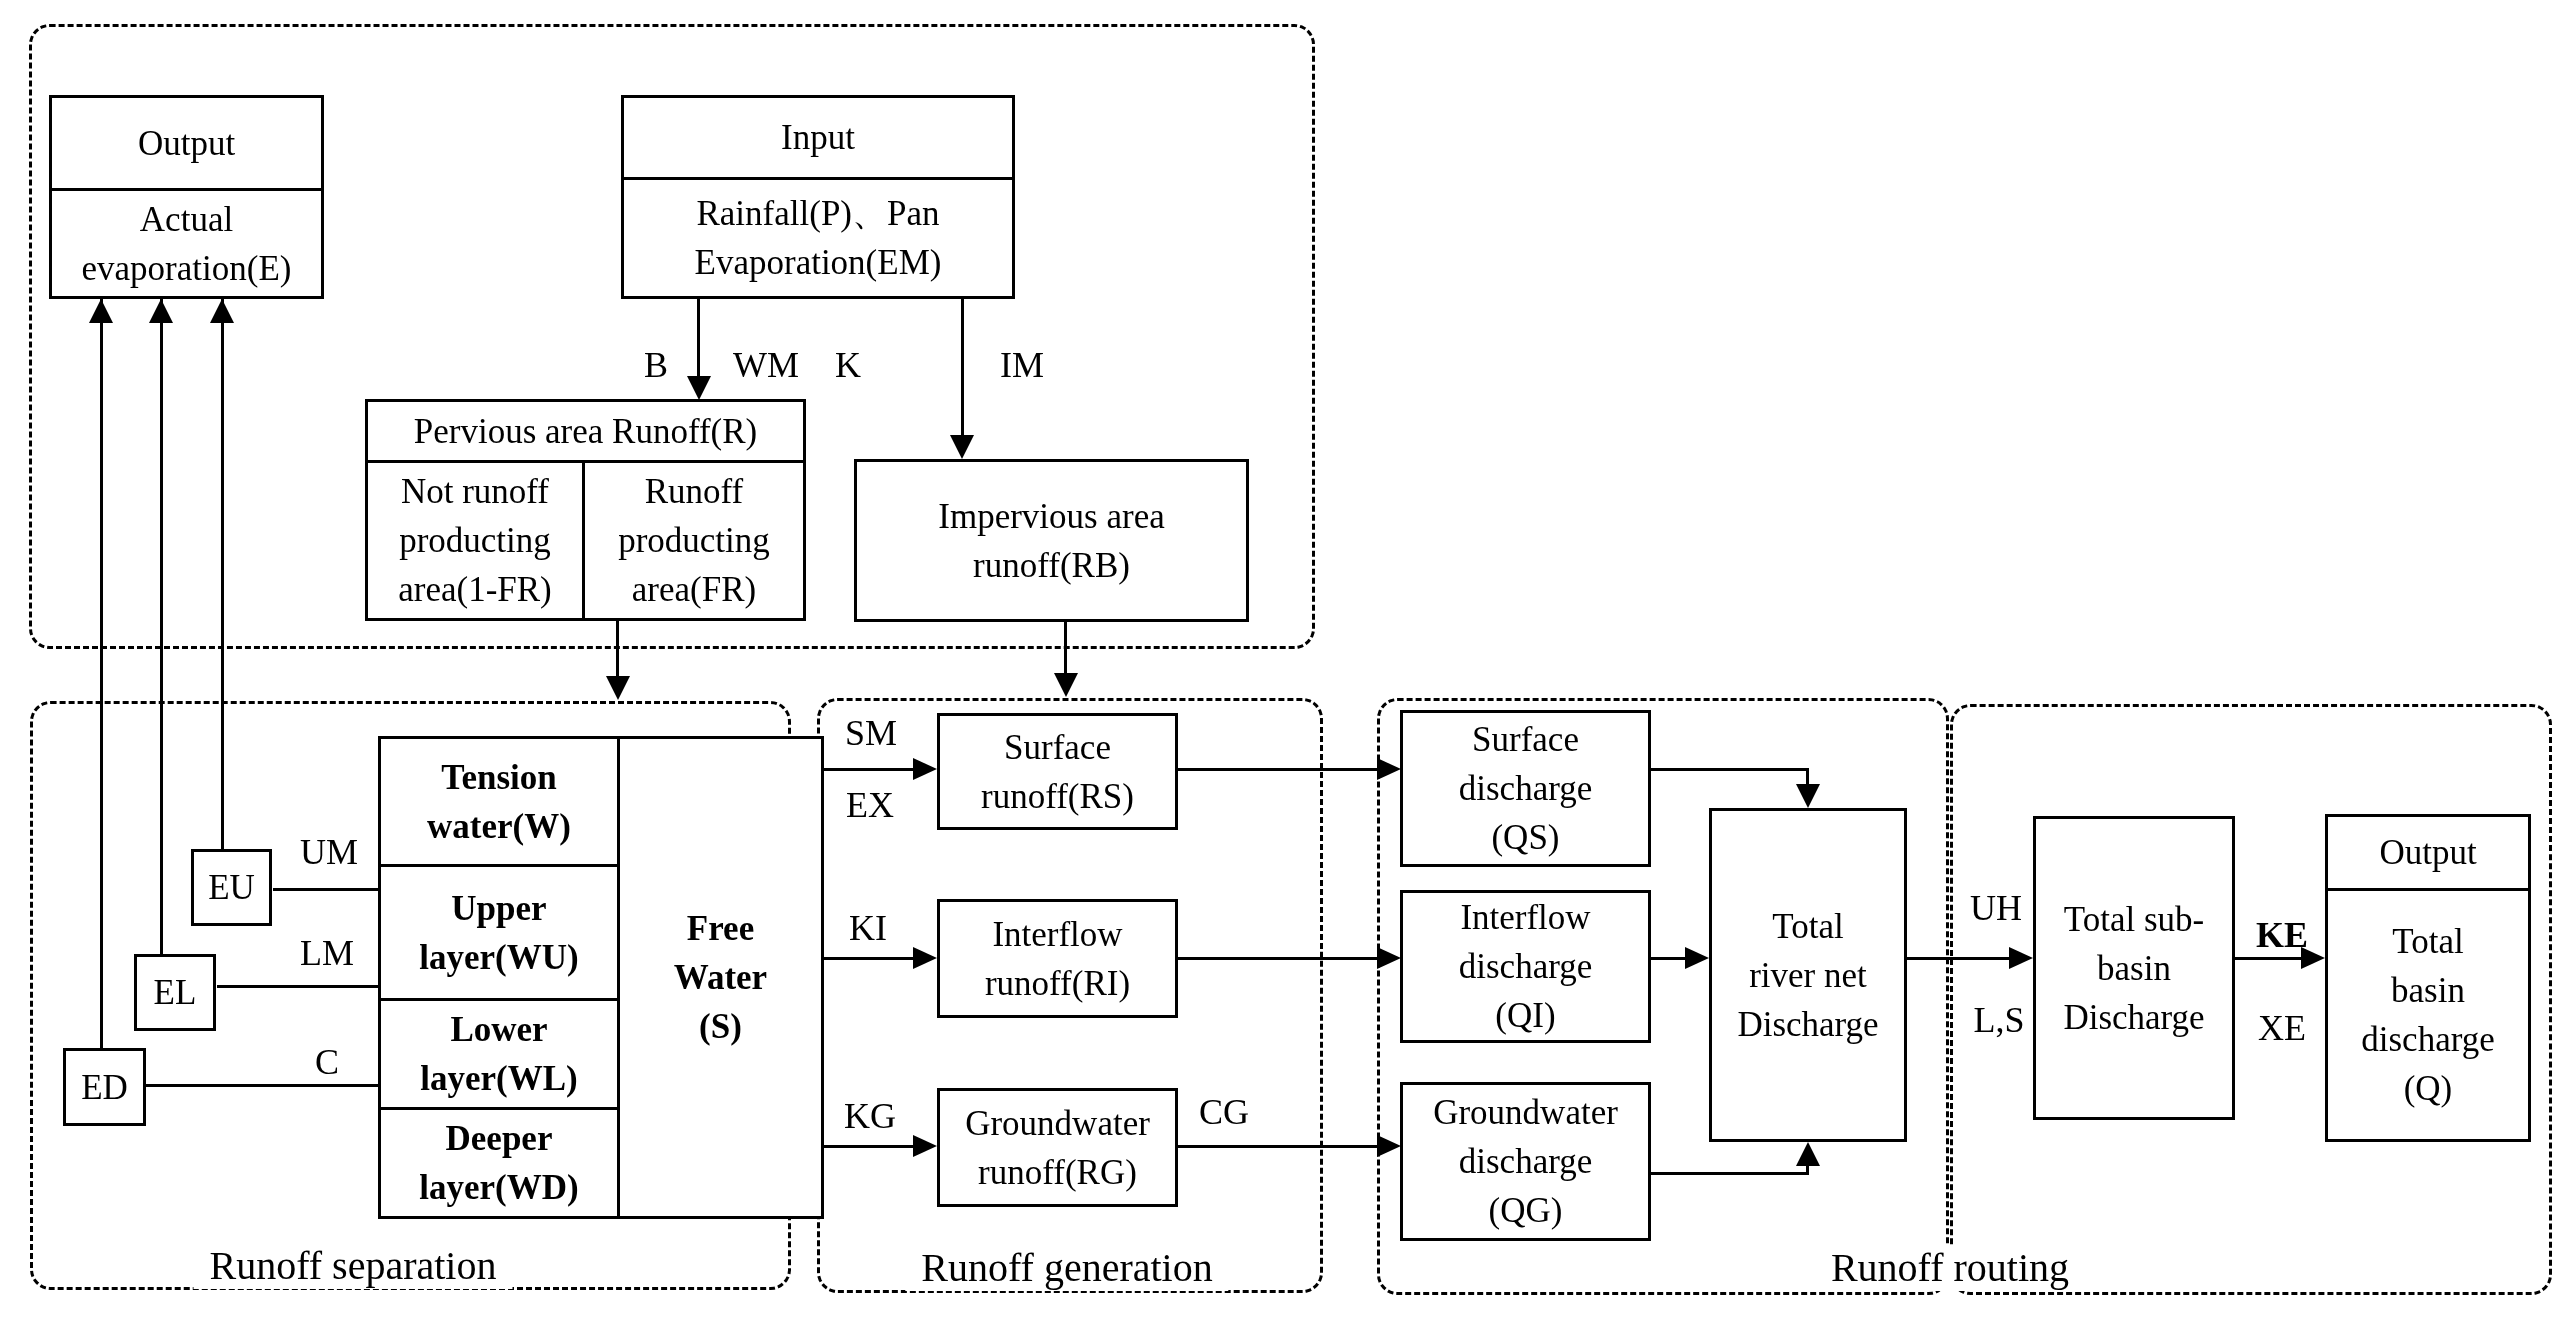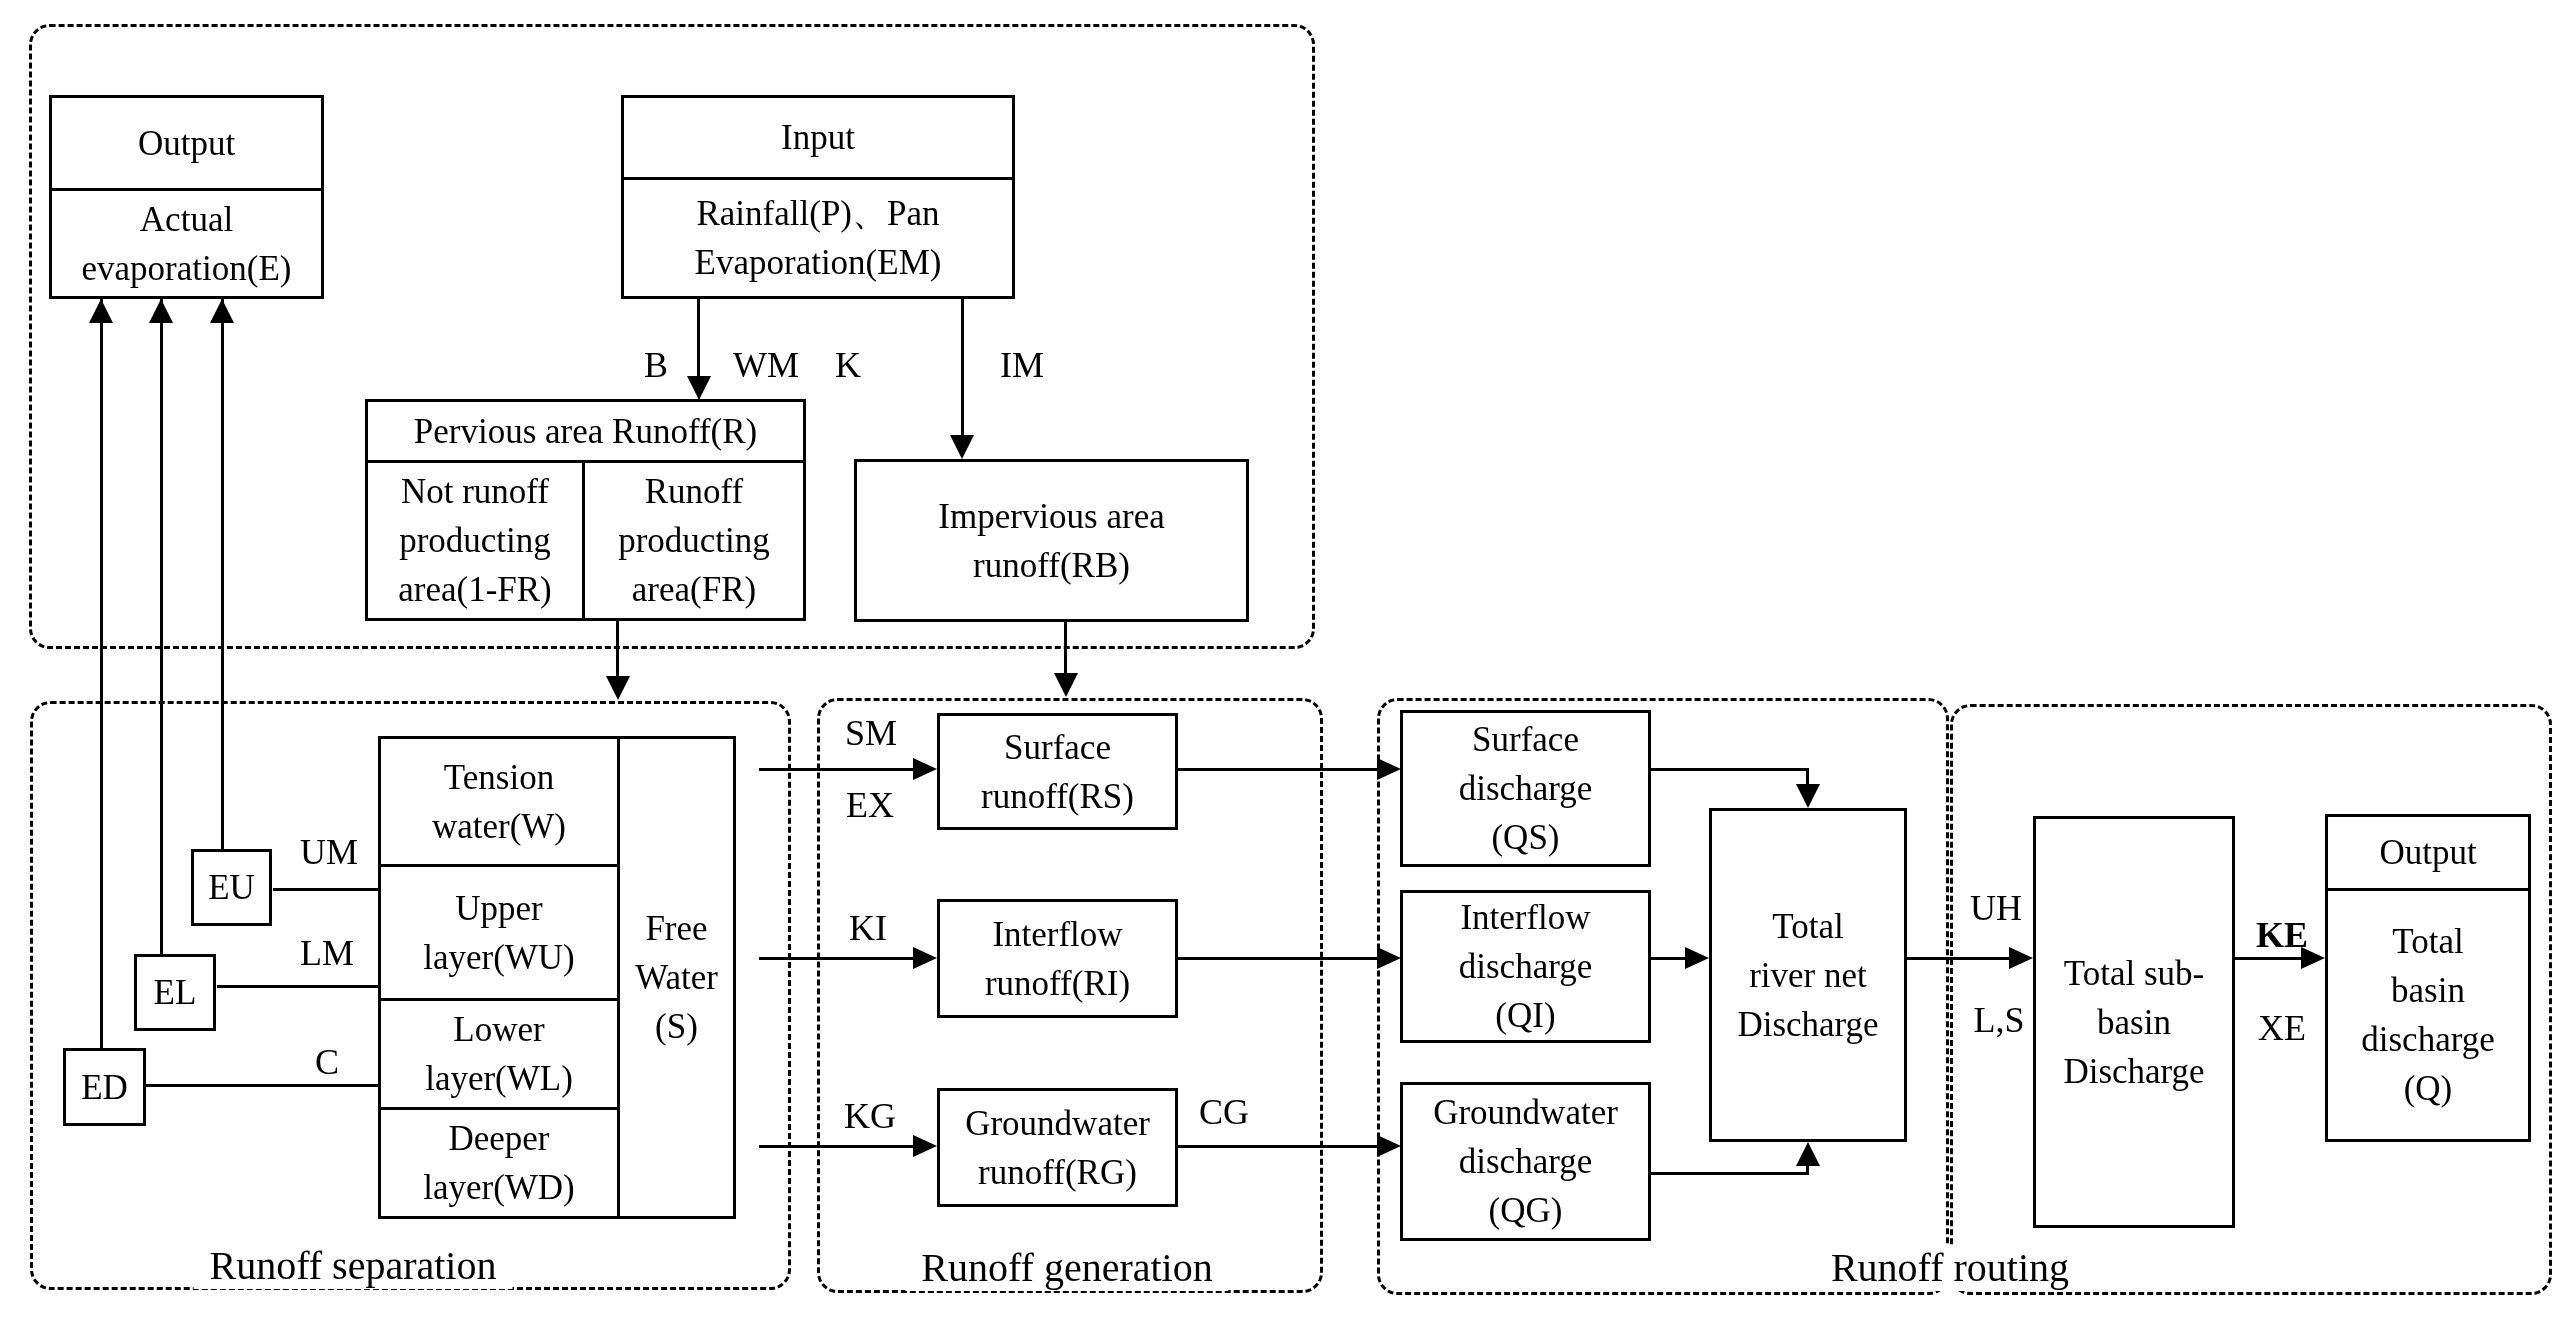--- a/index.html
+++ b/index.html
@@ -41,39 +41,39 @@
   #out-top{left:49px;top:95px;width:275px;height:204px;}
   #out-top .hd{height:93px;}
   #input{left:621px;top:95px;width:394px;height:204px;}
   #input .hd{height:82px;}
   #pervious{left:365px;top:399px;width:441px;height:222px;flex-direction:column;}
   #pervious .hd{flex:0 0 61px;width:100%;border-bottom:3.2px solid #000;display:flex;align-items:center;justify-content:center;box-sizing:border-box;}
   #pervious .cells{flex:1 1 auto;width:100%;display:flex;}
   #pervious .c1{flex:0 0 217px;border-right:3.2px solid #000;display:flex;align-items:center;justify-content:center;white-space:pre-line;box-sizing:border-box;}
   #pervious .c2{flex:1 1 auto;display:flex;align-items:center;justify-content:center;white-space:pre-line;}
   #impervious{left:854px;top:459px;width:395px;height:163px;}
-  #layers{left:378px;top:736px;width:358px;height:483px;flex-direction:row;}
+  #layers{left:378px;top:736px;width:446px;height:483px;flex-direction:row;font-weight:bold;}
   #layers .lcol{flex:0 0 239px;height:100%;border-right:3.2px solid #000;display:flex;flex-direction:column;box-sizing:border-box;}
   #layers .rcol{flex:1 1 auto;display:flex;align-items:center;justify-content:center;white-space:pre-line;}
   #layers .row{display:flex;align-items:center;justify-content:center;white-space:pre-line;border-bottom:3.2px solid #000;box-sizing:border-box;}
   #layers .row.r1{flex:0 0 128px;}
   #layers .row.r2{flex:0 0 134px;}
   #layers .row.r3{flex:0 0 109px;}
   #layers .row.r4{flex:1 1 auto;border-bottom:none;}
   #eu{left:191px;top:849px;width:81px;height:77px;}
   #el{left:134px;top:954px;width:82px;height:77px;}
   #ed{left:63px;top:1048px;width:83px;height:78px;}
   #rs{left:937px;top:713px;width:241px;height:117px;}
   #ri{left:937px;top:899px;width:241px;height:119px;}
   #rg{left:937px;top:1088px;width:241px;height:119px;}
   #qs{left:1400px;top:710px;width:251px;height:157px;}
   #qi{left:1400px;top:890px;width:251px;height:153px;}
   #qg{left:1400px;top:1082px;width:251px;height:159px;}
   #trn{left:1709px;top:808px;width:198px;height:334px;}
-  #tsb{left:2033px;top:816px;width:202px;height:412px;}
+  #tsb{left:2033px;top:816px;width:202px;height:304px;}
   #outq{left:2325px;top:814px;width:206px;height:328px;}
   #outq .hd{height:74px;}
   
   #v-eu{left:221px;top:299px;height:550px;} #a-eu{left:210px;top:299px;}
   #v-el{left:160px;top:299px;height:655px;} #a-el{left:149px;top:299px;}
   #v-ed{left:100px;top:299px;height:749px;} #a-ed{left:89px;top:299px;}
   #v-b{left:697px;top:299px;height:79px;}  #a-b{left:687px;top:376px;}
   #v-im{left:961px;top:299px;height:140px;} #a-im{left:950px;top:435px;}
   #v-fr{left:616px;top:621px;height:57px;}  #a-fr{left:606px;top:676px;}
   #v-rb{left:1064px;top:621px;height:54px;} #a-rb{left:1054px;top:673px;}

